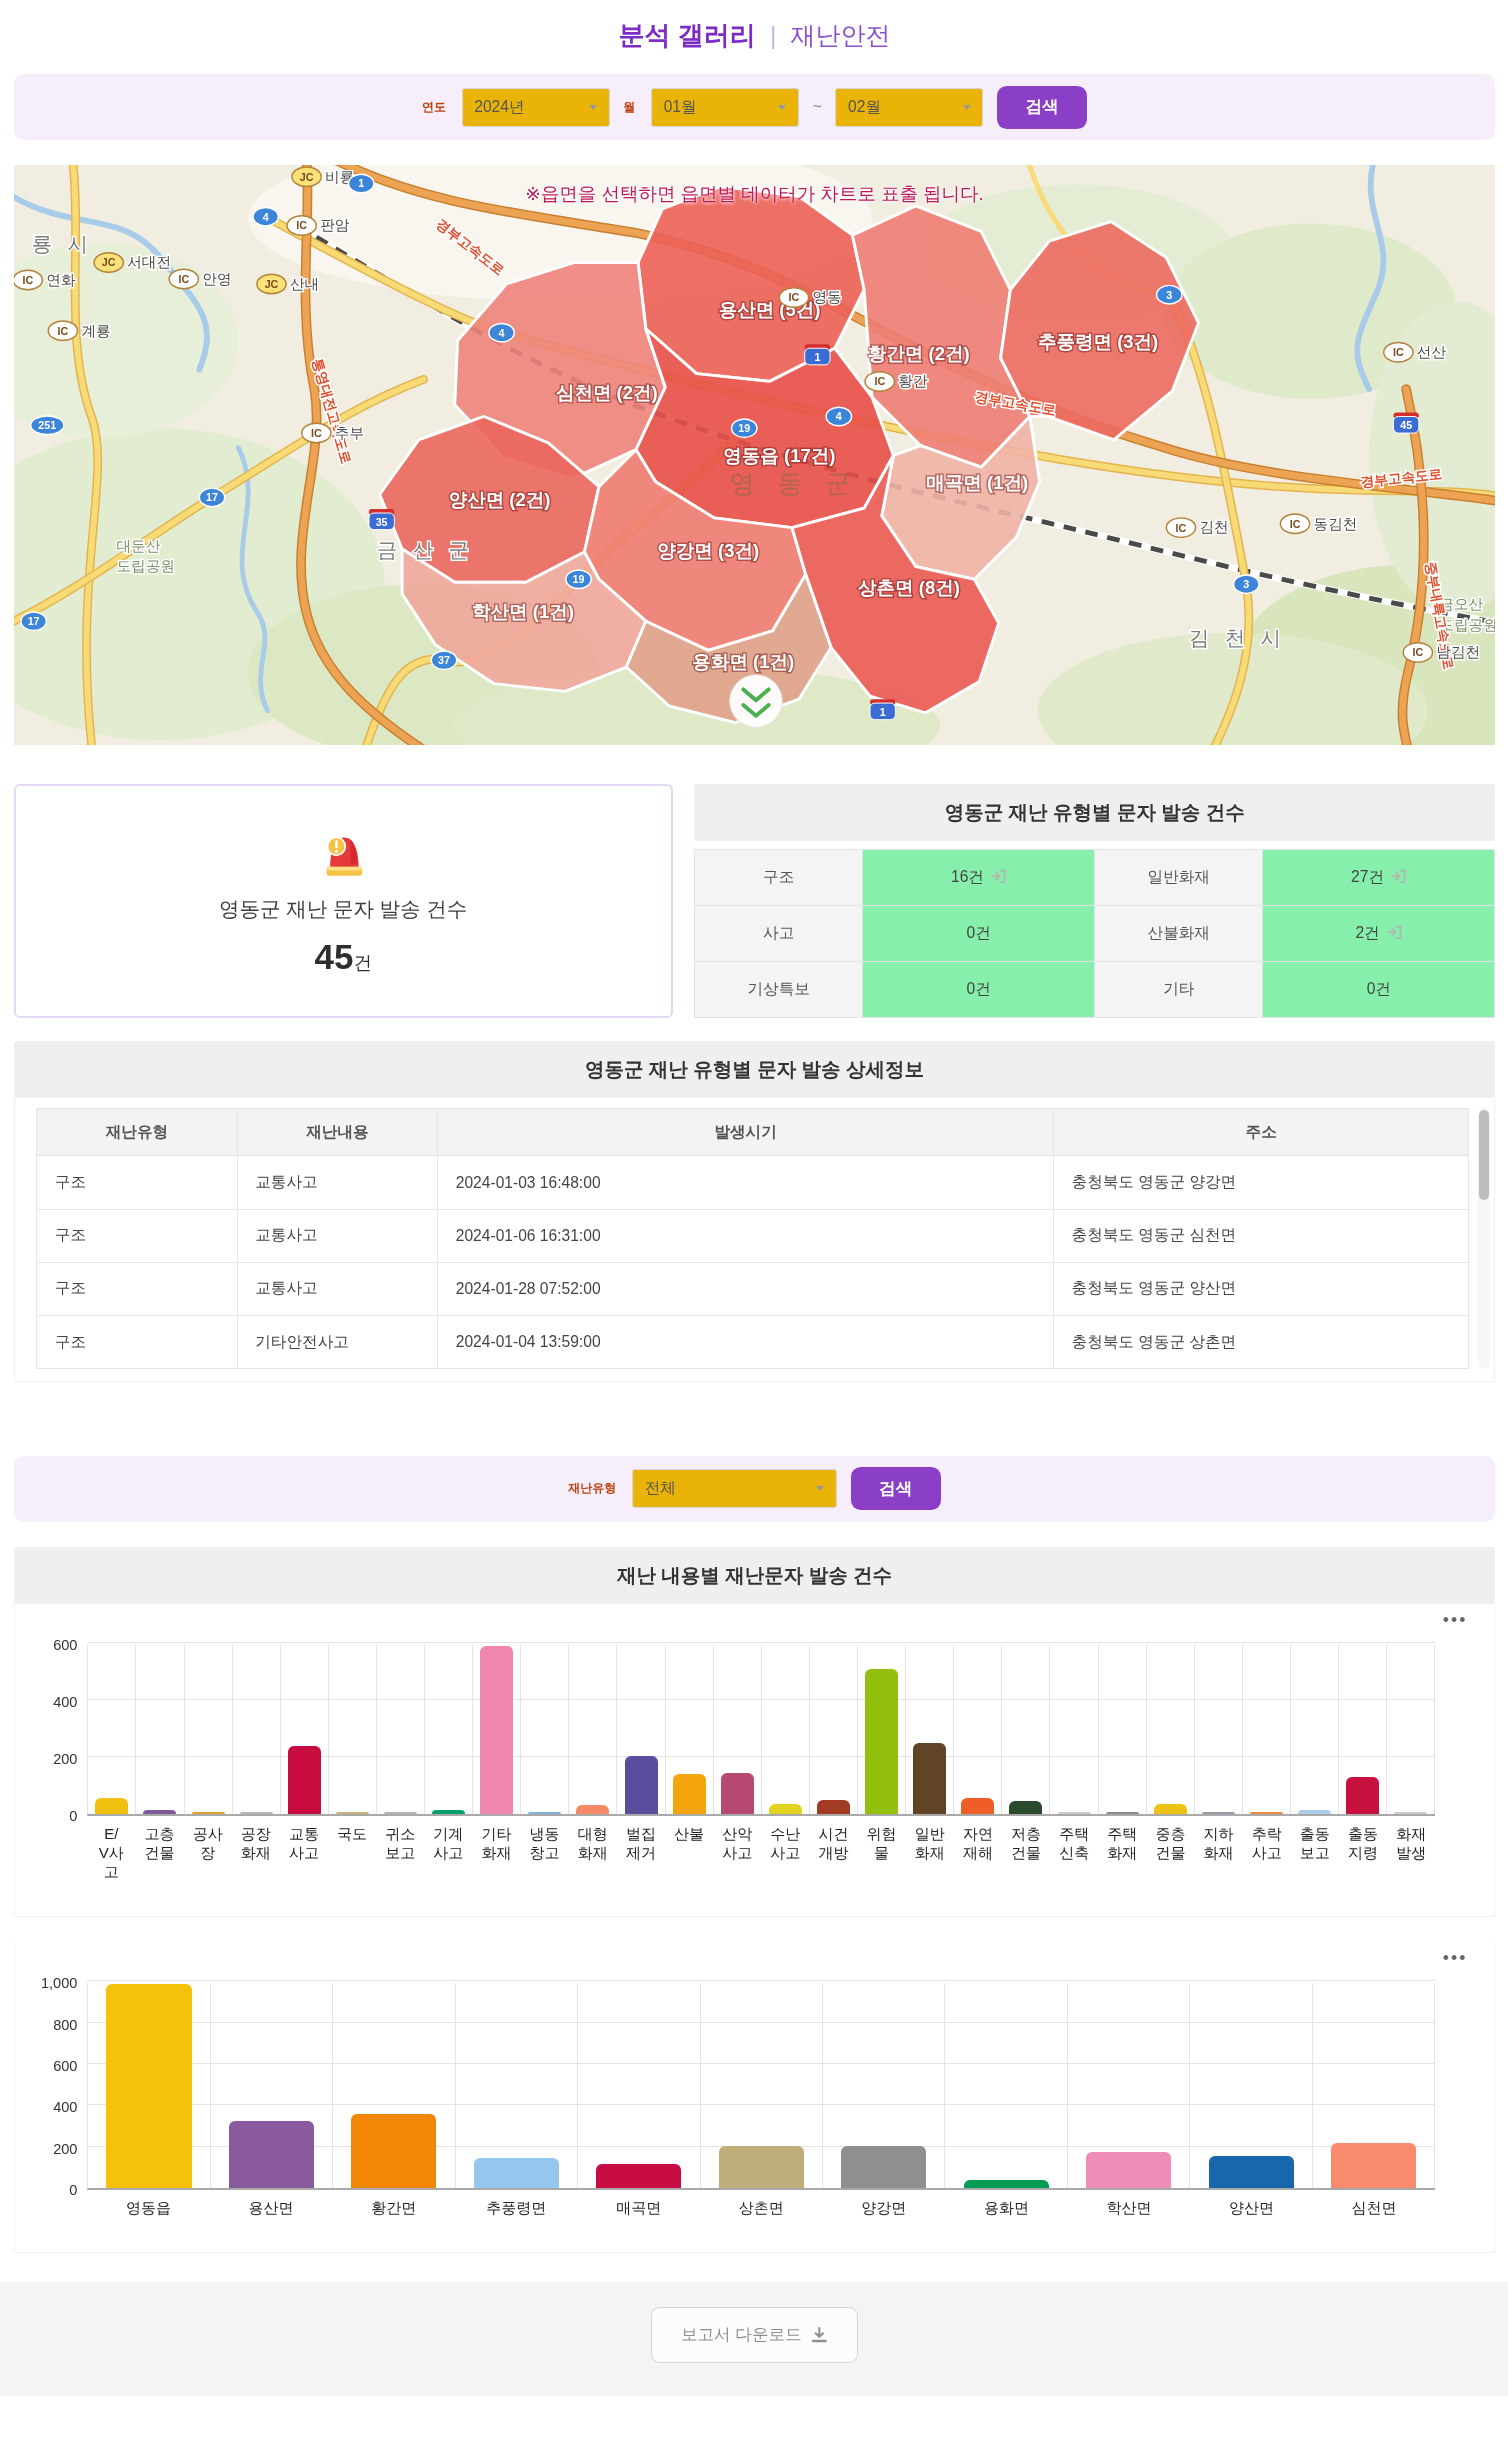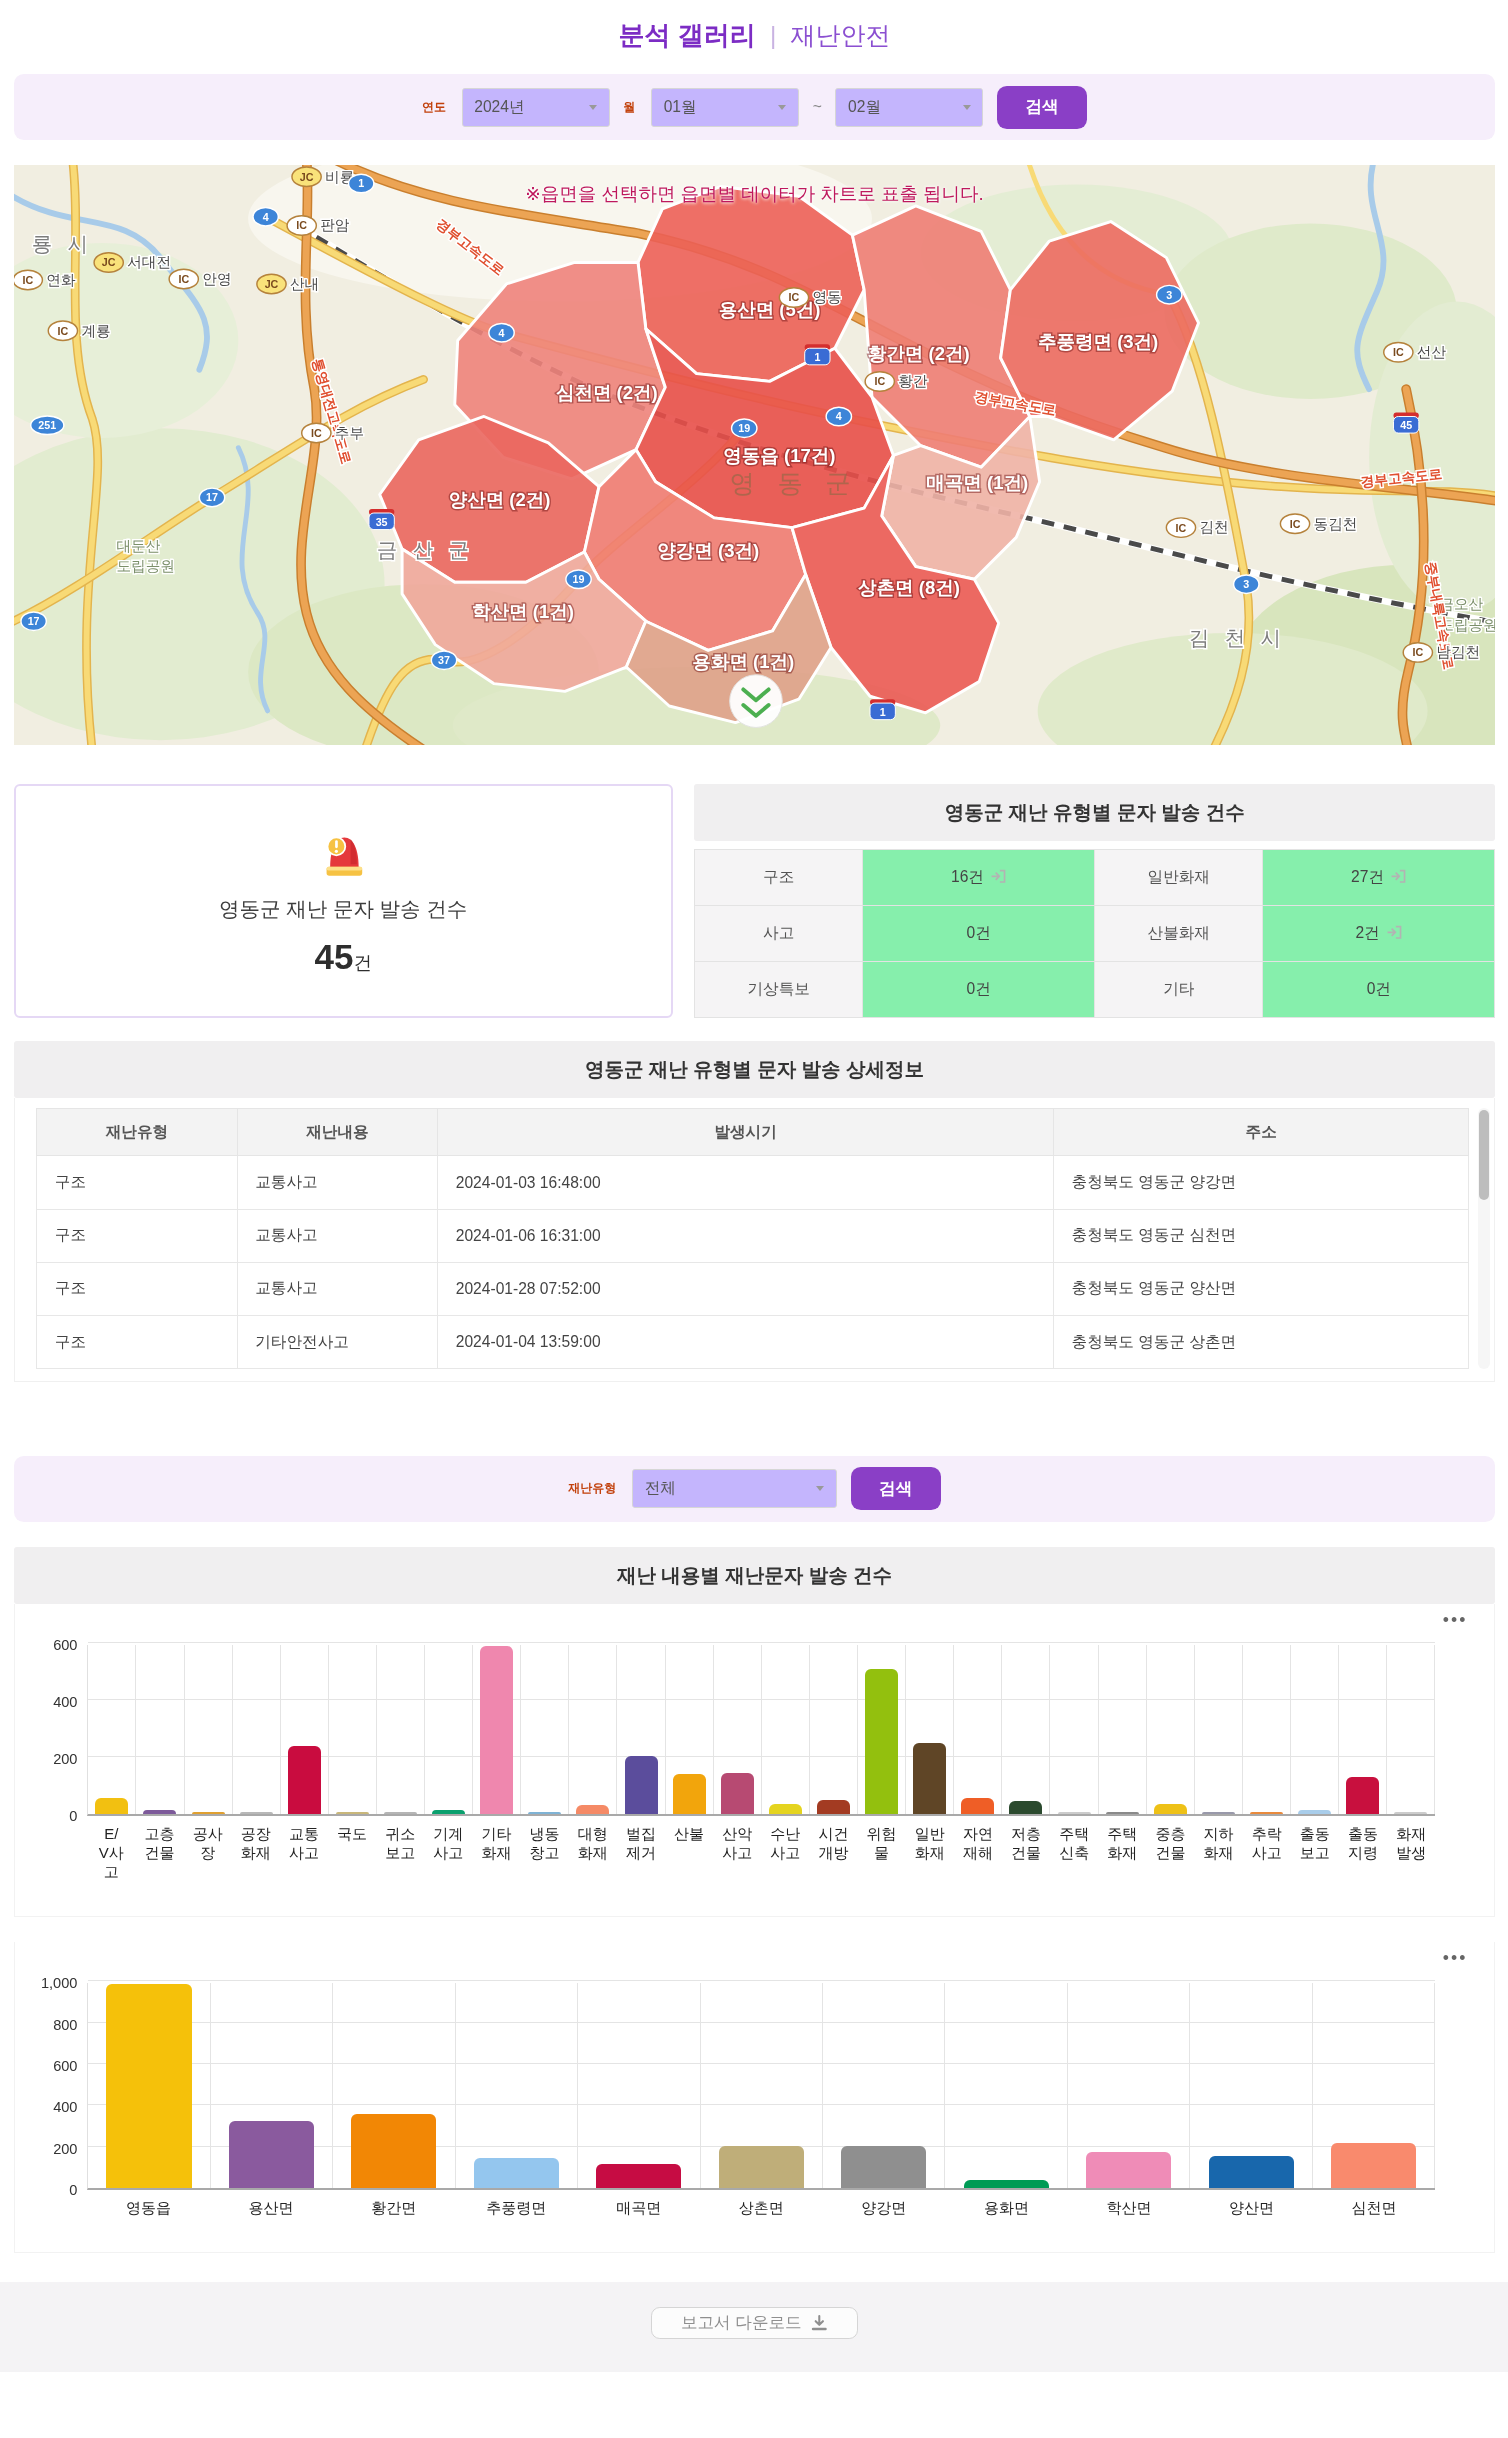--- a/index.html
+++ b/index.html
@@ -3,21 +3,21 @@
 <meta charset="utf-8">
 <style>
   * { box-sizing: border-box; margin:0; padding:0; }
   body { width:1509px; background:#fff; font-family:"Liberation Sans","DejaVu Sans",sans-serif; color:#333; }
   .title-row { padding:17.6px 0 7.8px; text-align:center; }
   .title-main { font-size:26px; font-weight:bold; color:#7c2cc4; }
   .title-div { font-size:24.4px; color:#c9b3e2; margin:0 9.8px; font-weight:300; }
   .title-sub { font-size:25px; color:#8b4fd1; }
   .filter-bar { margin:13.7px; height:66px; background:#f6eefb; border-radius:9.8px; display:flex; align-items:center; justify-content:center; gap:13.7px; }
   .filter-label { font-size:12px; color:#c2410c; font-weight:bold; margin-right:2px; }
-  .select { width:148px; height:39px; background:#c4b5fd; border:1px solid #d6d6d6; border-radius:2.9px; display:flex; align-items:center; justify-content:space-between; padding:0 11.7px; font-size:15.6px; color:#555; cursor:pointer; }
+  .select { width:148px; height:39px; background:#eab308; border:1px solid #d6d6d6; border-radius:2.9px; display:flex; align-items:center; justify-content:space-between; padding:0 11.7px; font-size:15.6px; color:#555; cursor:pointer; }
   .select.wide { width:205px; }
   .caret { width:0; height:0; border-left:4.9px solid transparent; border-right:4.9px solid transparent; border-top:5.9px solid #999; }
   .tilde { color:#888; font-size:15.6px; }
   .btn-purple { background:#8a3fc6; color:#fff; border:none; border-radius:9.8px; font-size:16.6px; font-weight:bold; width:90px; height:43px; cursor:pointer; }
   
   .map-wrap { position:relative; margin:25px 13.7px 0; height:580px; overflow:hidden; background:#f2efe3; }
   .map-wrap svg { display:block; }
   .map-notice { position:absolute; top:15.6px; left:0; right:0; text-align:center; font-size:18.5px; color:#be185d; text-shadow:0 0 3.9px #fff,0 0 3.9px #fff; }
   
   .summary-row { margin:39px 13.7px 0; display:flex; gap:21.5px; }
@@ -49,21 +49,21 @@
   .ytick { position:absolute; right:9.8px; transform:translateY(50%); font-size:14.6px; color:#333; }
   .plotcol { flex:1; }
   .plot { position:relative; display:flex; align-items:flex-end; border-left:1px solid #e0e0e0; border-bottom:2px solid #a9a9a9; }
   .hgrid { position:absolute; left:0; right:0; height:1px; background:#e4e4e4; }
   .col { flex:1; position:relative; height:100%; border-right:1px solid #e4e4e4; }
   .bar { position:absolute; bottom:0; left:15%; width:70%; border-radius:5.9px 5.9px 0 0; }
   .cats { display:flex; margin-top:7.8px; }
   .cat { flex:1; text-align:center; font-size:15px; color:#222; line-height:1.28; white-space:pre-line; }
   
   .footer { margin-top:29px; background:#f4f3f5; padding:25px 0 33px; text-align:center; }
-  .dl-btn { background:#fcfcfc; border:1px solid #d5d5d5; border-radius:8.8px; padding:4px 29px; font-size:16.6px; color:#8f8f8f; cursor:pointer; display:inline-flex; align-items:center; gap:9.8px; font-family:inherit; }
+  .dl-btn { background:#fcfcfc; border:1px solid #d5d5d5; border-radius:8.8px; padding:16px 29px; font-size:16.6px; color:#8f8f8f; cursor:pointer; display:inline-flex; align-items:center; gap:9.8px; font-family:inherit; }
 </style>
 </head>
 <body>
 
 <div class="page">
 
   <div class="title-row">
     <span class="title-main">분석 갤러리</span>
     <span class="title-div">|</span>
     <span class="title-sub">재난안전</span>

